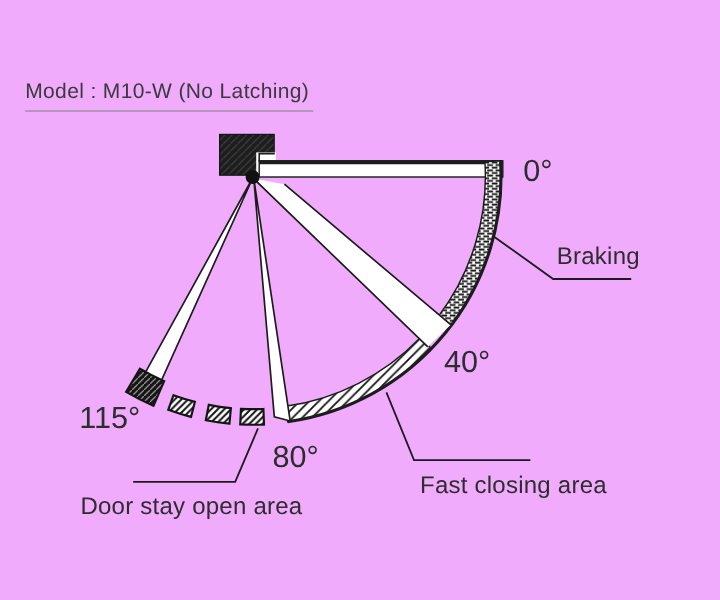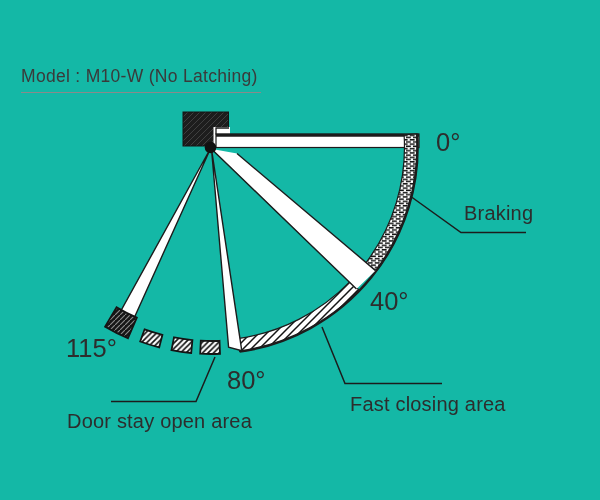--- a/index.html
+++ b/index.html
@@ -1,21 +1,21 @@
 <!DOCTYPE html>
 <html><head>
 <meta charset="utf-8">
 <style>
   html,body{margin:0;padding:0;}
   body{
     width:600px;height:500px;background:#ffffff;overflow:hidden;
     font-family:"Liberation Sans",sans-serif;
     position:relative;
   }
-  .stage{position:relative;width:600px;height:500px;background:#14b8a6;}
+  .stage{position:relative;width:600px;height:500px;background:#f0abfc;}
   .model-title{
     position:absolute;left:21px;top:66px;
     font-size:17.5px;letter-spacing:.3px;color:#3a3a3a;
     padding:0 3px 5px 0;border-bottom:1.5px solid #8a8a8a;
     white-space:nowrap;
   }
   svg{position:absolute;left:0;top:0;}
   text{font-family:"Liberation Sans",sans-serif;fill:#2d2d2d;}
   .angle-label{font-size:25.5px;}
   .zone-label{font-size:20px;letter-spacing:.2px;}

